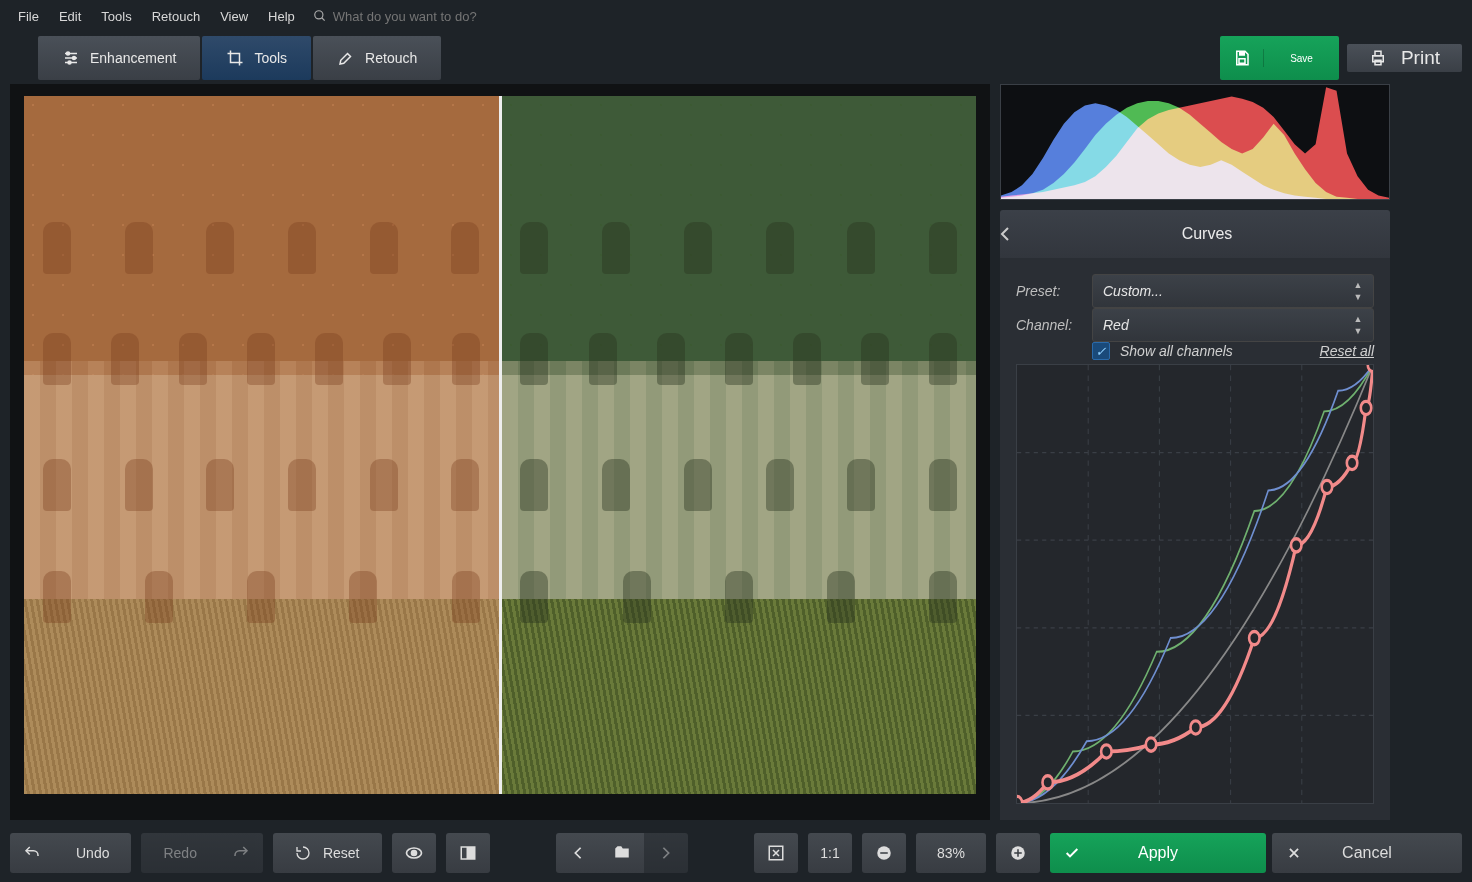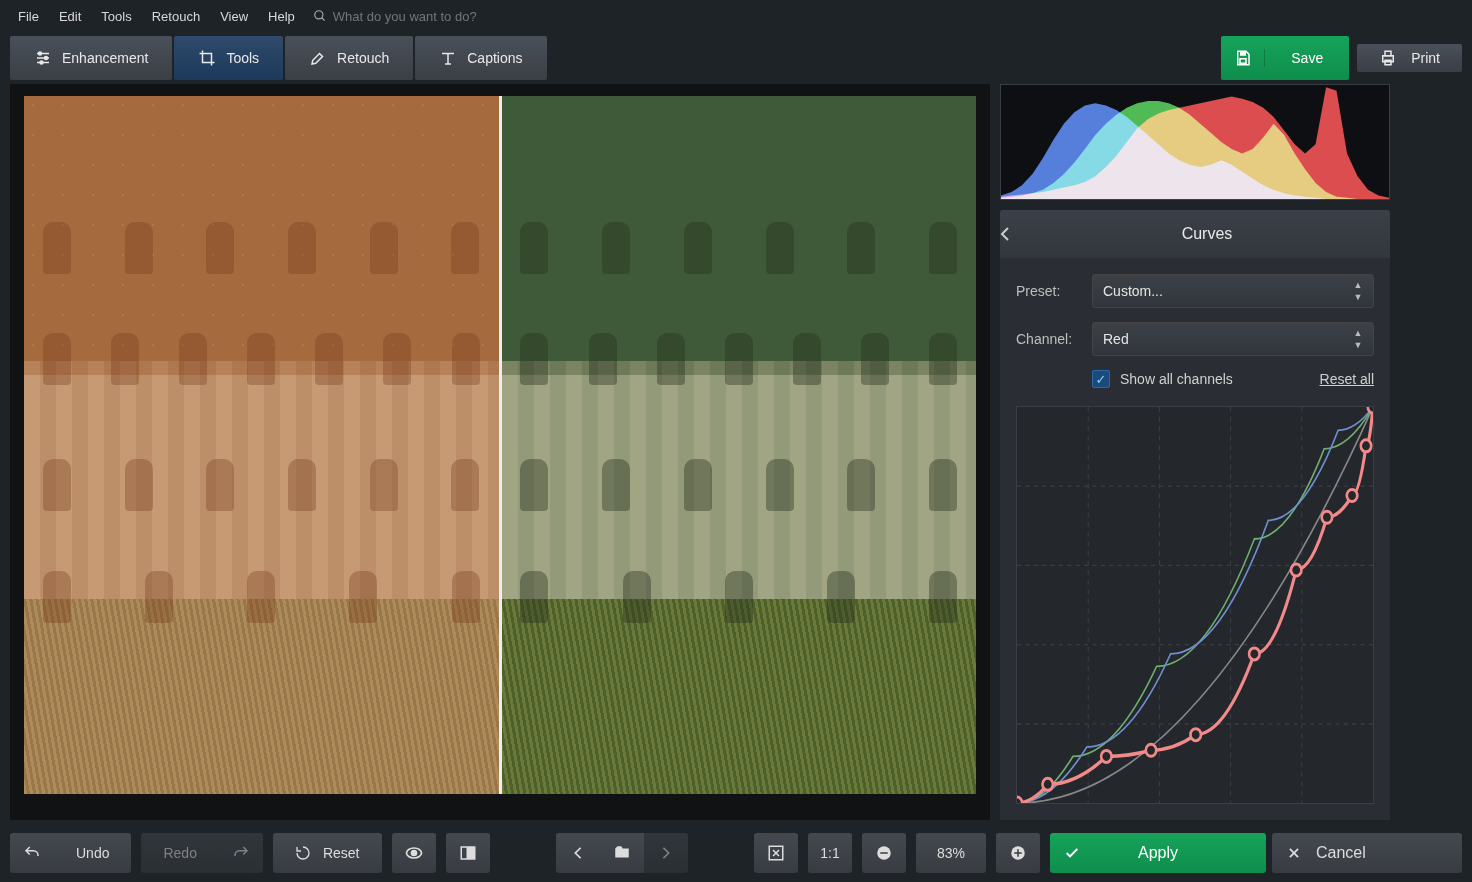--- a/index.html
+++ b/index.html
@@ -3,29 +3,29 @@
 <meta charset="utf-8">
 <style>
   * { box-sizing: border-box; margin: 0; padding: 0; font-family: -apple-system, BlinkMacSystemFont, "Segoe UI", Arial, sans-serif; }
   body { background: #1e2328; color: #c8c8c8; width: 1472px; height: 882px; overflow: hidden; display: flex; flex-direction: column; }
   
   .menubar { display: flex; align-items: center; height: 32px; padding: 0 8px; background: #1e2328; font-size: 13px; }
   .menubar .menu-item { padding: 6px 10px; cursor: pointer; color: #d8d8d8; }
   .menubar .search-icon { margin-left: 8px; margin-right: 6px; color: #aaa; }
   .menubar input { background: transparent; border: none; color: #aaa; font-size: 13px; width: 240px; outline: none; }
   
-  .toolbar { display: flex; align-items: center; height: 52px; padding: 6px 10px; background: #1e2328; gap: 2px; }
+  .toolbar { display: flex; align-items: center; height: 52px; padding: 6px 10px; background: #1e2328; gap: 2px; margin-left: 28px; }
   .tool-tab { display: flex; align-items: center; gap: 10px; padding: 0 24px; height: 44px; background: linear-gradient(#4a5058,#3a3f46); color: #e8e8e8; font-size: 14px; cursor: pointer; border-radius: 2px; }
   .tool-tab.active { background: linear-gradient(#2f4a6a,#1c3a5c); }
   .tool-tab .icn { width: 18px; height: 18px; display:inline-flex; align-items:center; justify-content:center; }
   .toolbar-spacer { flex: 1; }
   .btn-save { display: flex; align-items: center; height: 44px; background: linear-gradient(#16a35a,#0e8e4c); color: #fff; border-radius: 2px; cursor: pointer; }
   .btn-save .save-ic { width:44px; display:flex; align-items:center; justify-content:center; border-right:1px solid rgba(0,0,0,.2);}
-  .btn-save .save-lb { padding:0 26px; font-size:14px;}
-  .btn-print { display: flex; align-items: center; gap: 14px; padding: 0 22px; height: 28px; background: linear-gradient(#4a5058,#3a3f46); color: #e8e8e8; font-size: 14px; cursor: pointer; border-radius:2px; margin-left:6px;}
+  .btn-save .save-lb { padding:0 26px; font-size:10px;}
+  .btn-print { display: flex; align-items: center; gap: 14px; padding: 0 22px; height: 28px; background: linear-gradient(#4a5058,#3a3f46); color: #e8e8e8; font-size: 19px; cursor: pointer; border-radius:2px; margin-left:6px;}
   
   .main { flex: 1; display: flex; padding: 0 10px 10px 10px; gap: 10px; }
   .canvas-area { width: 980px; display: flex; flex-direction: column; }
   .canvas { flex: 1; background: #101214; position: relative; overflow: hidden; }
   
   .photo { position:absolute; left:14px; top:12px; right:14px; bottom:26px; display:flex; }
   .photo-half { flex:1; position:relative; overflow:hidden; }
   .photo-grass { position:absolute; left:0; right:0; bottom:0; height:28%; }
   .photo-trees { position:absolute; left:0; right:0; top:0; height:40%; }
   .photo-mid   { position:absolute; left:0; right:0; top:38%; height:36%; opacity:.5;}
@@ -43,21 +43,21 @@
   .people-row span{width:28px;height:52px;border-radius:10px 10px 4px 4px;background:rgba(0,0,0,.15);}
   .left .people-row span{background:rgba(120,60,30,.35);}
   .right .people-row span{background:rgba(40,50,30,.4);}
   .pr1{top:18%}.pr2{top:34%}.pr3{top:52%}.pr4{top:68%}
   
   .side { width: 390px; display: flex; flex-direction: column; }
   .histogram { height: 116px; background: #0d0f12; border:1px solid #3a3f46; position:relative; overflow:hidden; }
   .panel-head { display:flex; align-items:center; height:48px; background:linear-gradient(#3b4048,#32363d); margin-top:10px; border-radius:3px 3px 0 0;}
   .panel-head .back { width:40px; text-align:center; font-size:18px; color:#ccc; cursor:pointer;}
   .panel-head .ttl { flex:1; text-align:center; font-size:16px; color:#eaeaea; padding-right:16px;}
-  .panel-body { flex:1; background:#2a2e34; padding:16px; display:flex; flex-direction:column; gap:14px;}
+  .panel-body { flex:1; background:#2a2e34; padding:16px; display:flex; flex-direction:column; font-style:italic;}
   .row { display:flex; align-items:center; gap:12px; }
   .row label { width:64px; color:#bfbfbf; font-size:14px;}
   .select { flex:1; height:34px; background:linear-gradient(#3c4148,#31353b); border:1px solid #444; border-radius:3px; display:flex; align-items:center; padding:0 10px; color:#e6e6e6; font-size:14px; position:relative; cursor:pointer;}
   .select .spin { position:absolute; right:6px; top:4px; bottom:4px; width:18px; display:flex; flex-direction:column; }
   .select .spin span{flex:1; display:flex; align-items:center; justify-content:center; font-size:9px; color:#bbb;}
   .chk-row { display:flex; align-items:center; gap:10px; padding-left:76px;}
   .chk { width:18px; height:18px; background:#1a4a7a; border:1px solid #2a6aaa; border-radius:2px; display:flex; align-items:center; justify-content:center; color:#8fd0ff; font-size:13px; cursor:pointer;}
   .chk-row .lab{ color:#d0d0d0; font-size:14px; flex:1;}
   .reset-all{ color:#d0d0d0; font-size:14px; text-decoration:underline; cursor:pointer;}
   .curve-box { flex:1; background:#24272c; border:1px solid #3a3f46; margin-top:4px; position:relative; }
@@ -72,21 +72,21 @@
   .grp .fbtn:first-child{border-radius:3px 0 0 3px;}
   .grp .fbtn:last-child{border-radius:0 3px 3px 0;}
   .footer-spacer{flex:1;}
   .zoom-val{height:40px;width:70px;background:linear-gradient(#44494f,#383c42);border-radius:3px;display:flex;align-items:center;justify-content:center;color:#ddd;font-size:14px;}
   .apply-bar{display:flex;gap:6px;}
   .btn-apply{height:40px;width:216px;background:linear-gradient(#16a35a,#0e8e4c);color:#fff;display:flex;align-items:center;border-radius:3px;cursor:pointer;}
   .btn-apply .ic{width:44px;display:flex;align-items:center;justify-content:center;}
   .btn-apply .lb{flex:1;text-align:center;padding-right:44px;}
   .btn-cancel{height:40px;width:190px;background:linear-gradient(#44494f,#383c42);color:#ddd;display:flex;align-items:center;border-radius:3px;cursor:pointer;}
   .btn-cancel .ic{width:44px;display:flex;align-items:center;justify-content:center;}
-  .btn-cancel .lb{flex:1;padding-right:44px;}
+  .btn-cancel .lb{flex:1;text-align:center;padding-right:44px;}
   svg{display:block;}
 </style>
 </head>
 <body>
 
 <div class="menubar">
   <div class="menu-item">File</div>
   <div class="menu-item">Edit</div>
   <div class="menu-item">Tools</div>
   <div class="menu-item">Retouch</div>
@@ -124,29 +124,20 @@
       </span>
     <span>Tools</span>
   </div>
   <div class="tool-tab">
     <span class="icn">
         <svg width="18" height="18" viewBox="0 0 24 24" stroke="#e8e8e8" stroke-width="2" fill="none">
           <path d="M14 6l4 4-9 9-5 1 1-5z"></path>
         </svg>
       </span>
     <span>Retouch</span>
-  </div>
-  <div class="tool-tab">
-    <span class="icn">
-        <svg width="18" height="18" viewBox="0 0 24 24" stroke="#e8e8e8" stroke-width="2" fill="none">
-          <path d="M4 6h16M12 6v14"></path>
-          <path d="M8 20h8"></path>
-        </svg>
-      </span>
-    <span>Captions</span>
   </div>
   <div class="toolbar-spacer"></div>
   <div class="btn-save">
     <span class="save-ic">
         <svg width="18" height="18" viewBox="0 0 24 24" fill="#fff">
           <path d="M5 3h11l4 4v14H5z" fill="none" stroke="#fff" stroke-width="2"></path>
           <rect x="8" y="3" width="8" height="6" fill="#fff"></rect>
           <rect x="8" y="13" width="8" height="6" fill="none" stroke="#fff" stroke-width="2"></rect>
         </svg>
       </span>

